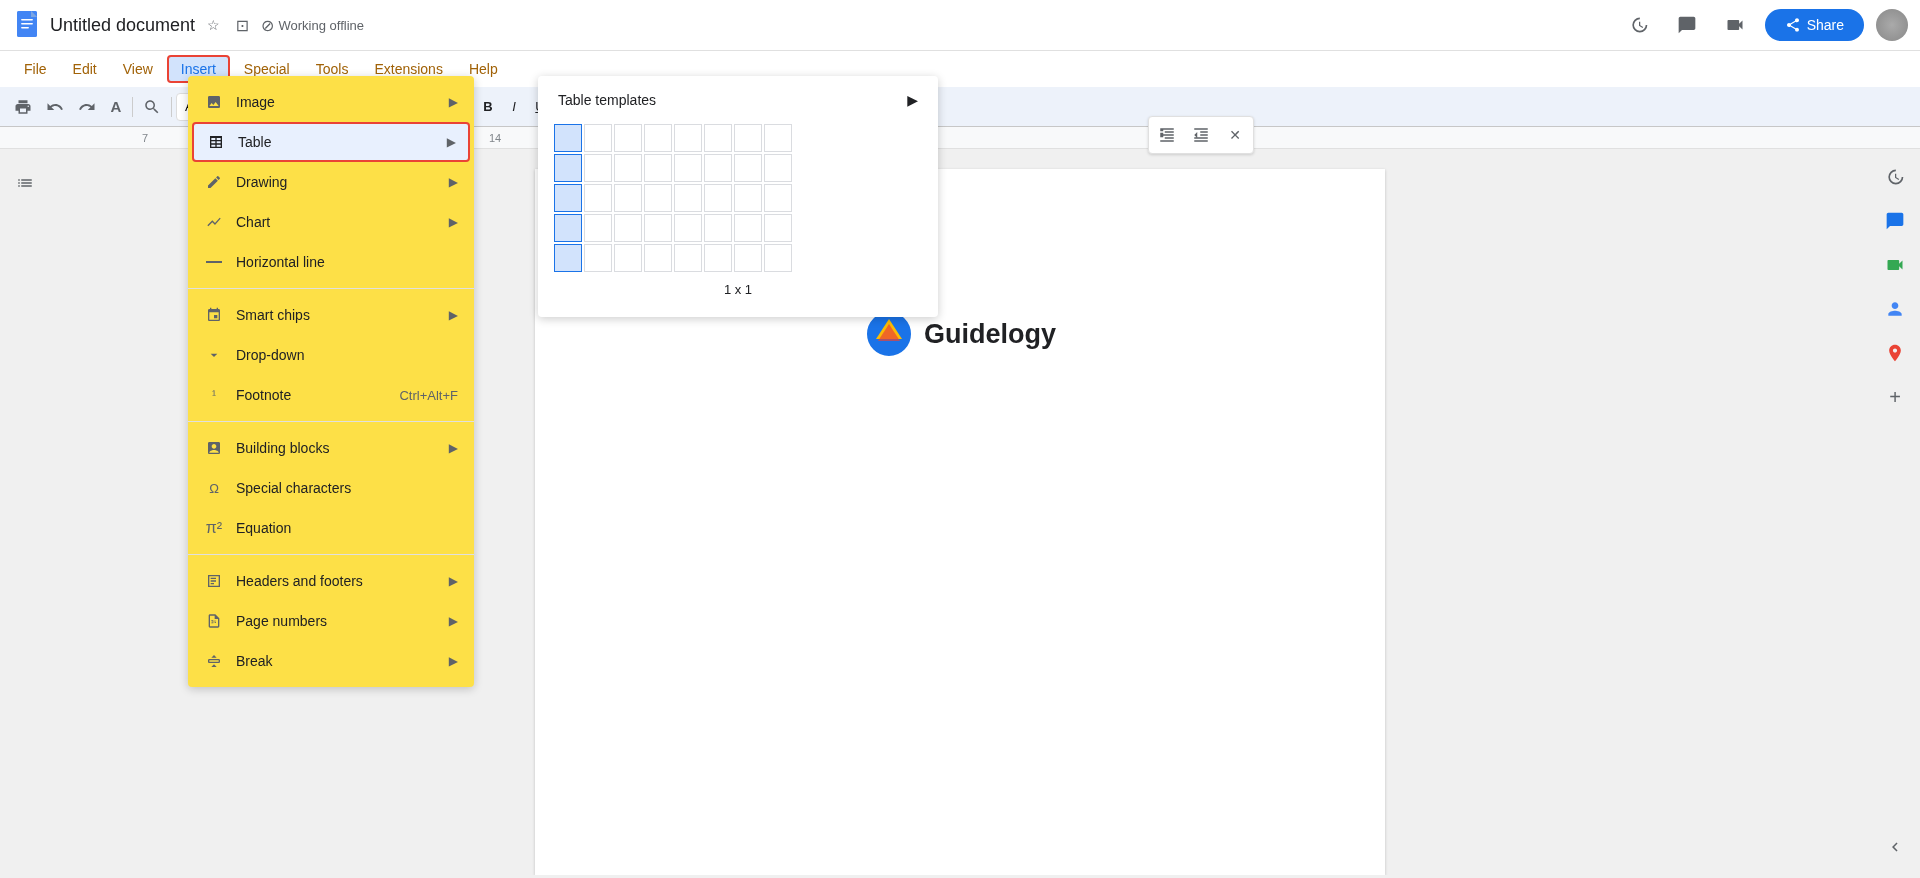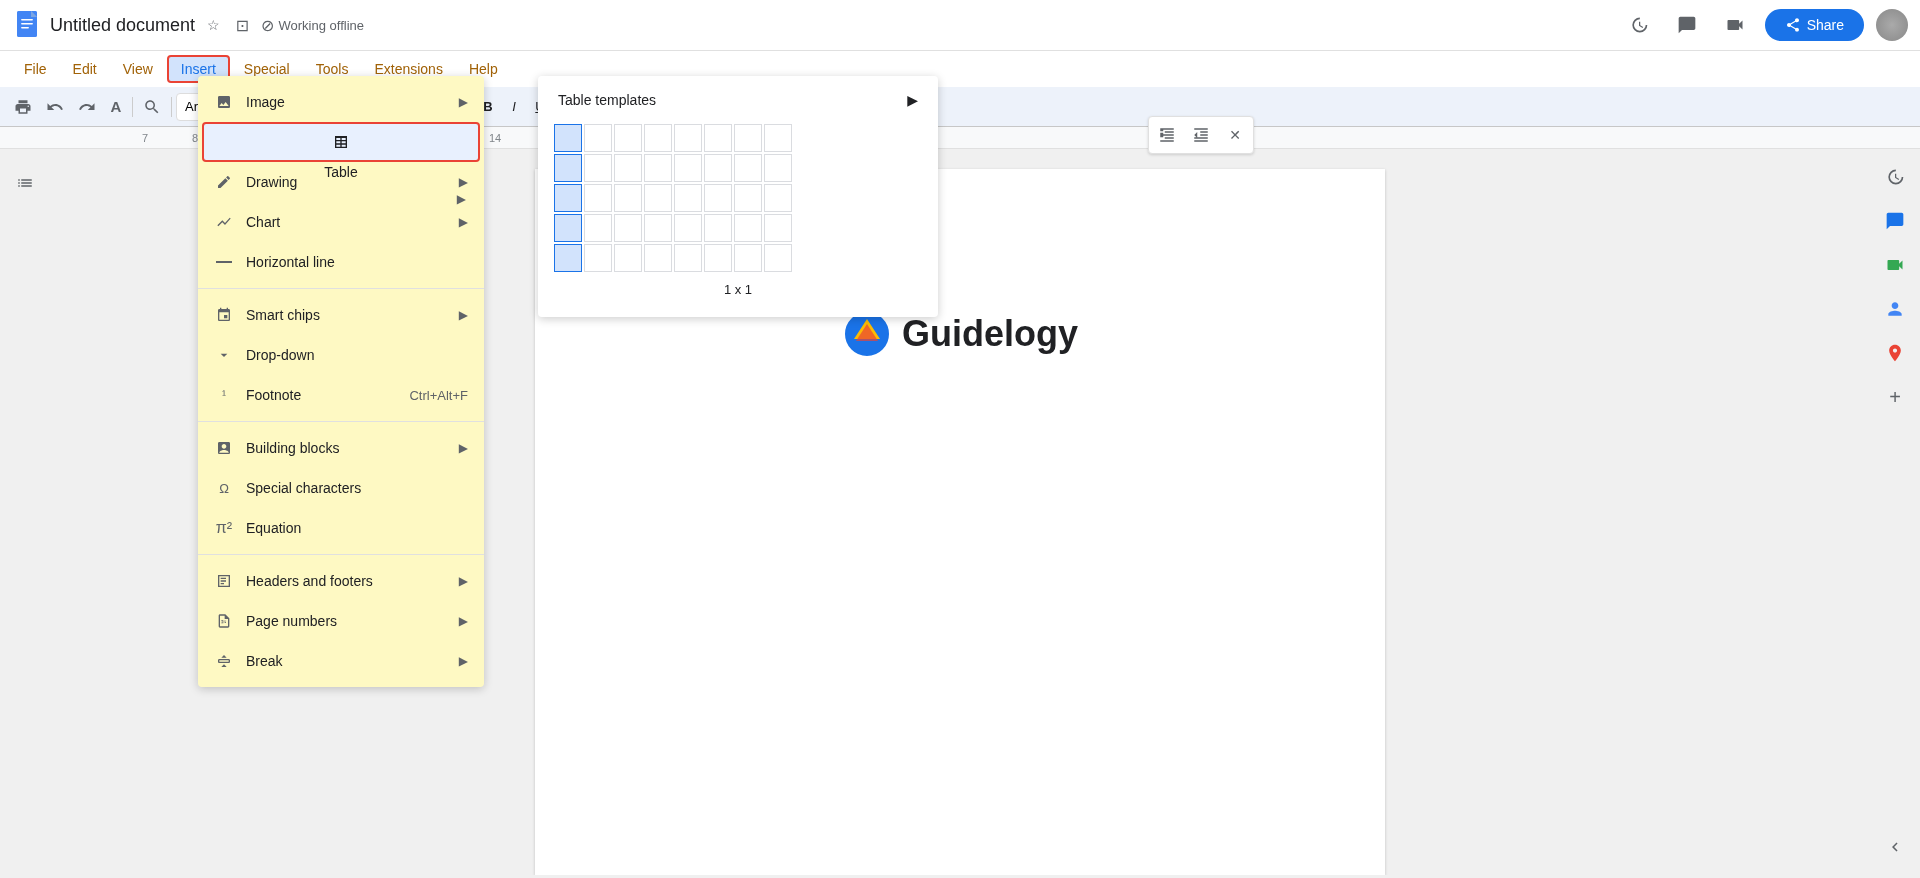--- a/index.html
+++ b/index.html
@@ -58,29 +58,29 @@
     .left-sidebar { width: 50px; background: #f0f0f0; display: flex; flex-direction: column; align-items: center; padding-top: 20px; }
 
     
     .doc-area { flex: 1; overflow: hidden; display: flex; justify-content: center; padding-top: 20px; }
     .doc-page { width: 850px; min-height: 700px; background: #fff; box-shadow: 0 1px 3px rgba(0,0,0,0.2); padding: 80px 80px; position: relative; }
 
     
     .right-sidebar { width: 50px; background: #f0f0f0; display: flex; flex-direction: column; align-items: center; padding-top: 10px; gap: 8px; }
     .right-icon { width: 36px; height: 36px; border-radius: 50%; display: flex; align-items: center; justify-content: center; cursor: pointer; color: #5f6368; font-size: 16px; }
     .dropdown-menu {
-      position: fixed; top: 76px; left: 198px; width: 286px;
-      background: #fef9c3; box-shadow: 0 2px 10px rgba(0,0,0,0.2); border-radius: 4px;
+      position: fixed; top: 76px; left: 188px; width: 286px;
+      background: #fde047; box-shadow: 0 2px 10px rgba(0,0,0,0.2); border-radius: 4px;
       z-index: 200; padding: 6px 0;
     }
     .dd-item {
       display: flex; align-items: center; padding: 8px 16px; cursor: pointer;
       font-size: 14px; color: #202124; position: relative; gap: 12px; height: 40px;
     }
-    .dd-item.active { background: #e8f0fe; border: 2px solid #ea4335; border-radius: 4px; margin: 0 4px; padding: 8px 12px; flex-direction: column; }
+    .dd-item.active { background: #e8f0fe; border: 2px solid #ea4335; border-radius: 4px; margin: 0 4px; padding: 8px 12px; }
     .dd-item-icon { width: 20px; height: 20px; display: flex; align-items: center; justify-content: center; color: #5f6368; flex-shrink: 0; }
     .dd-item-label { flex: 1; }
     .dd-item-shortcut { color: #5f6368; font-size: 13px; }
     .dd-item-arrow { margin-left: auto; color: #5f6368; font-size: 12px; }
     .dd-separator { height: 1px; background: #e0e0e0; margin: 6px 0; }
 
     
     .submenu {
       position: fixed; top: 76px; left: 538px; width: 400px;
       background: #fff; box-shadow: 0 2px 10px rgba(0,0,0,0.2); border-radius: 4px;
@@ -95,21 +95,21 @@
     .grid-cell.highlighted { background: #d2e3fc; border-color: #1a73e8; }
     .grid-label { text-align: center; font-size: 13px; color: #202124; margin-top: 6px; padding: 4px; }
     .template-option {
       padding: 8px 12px; cursor: pointer; font-size: 14px; color: #202124;
       border-radius: 4px; display: flex; align-items: center;
     }
     .template-option .arrow { margin-left: auto; }
 
     
     .logo-area { display: flex; align-items: center; justify-content: center; margin-top: 60px; gap: 10px; }
-    .logo-text { font-size: 36px; font-weight: bold; color: #202124; }
+    .logo-text { font-size: 27px; font-weight: bold; color: #202124; }
 
     
     .ruler {
       height: 22px; background: #f8f9fa; border-bottom: 1px solid #e0e0e0;
       display: flex; align-items: center; padding-left: 120px; font-size: 11px; color: #80868b;
       overflow: hidden;
     }
     .ruler-mark { display: inline-block; width: 50px; text-align: center; }
 
     

